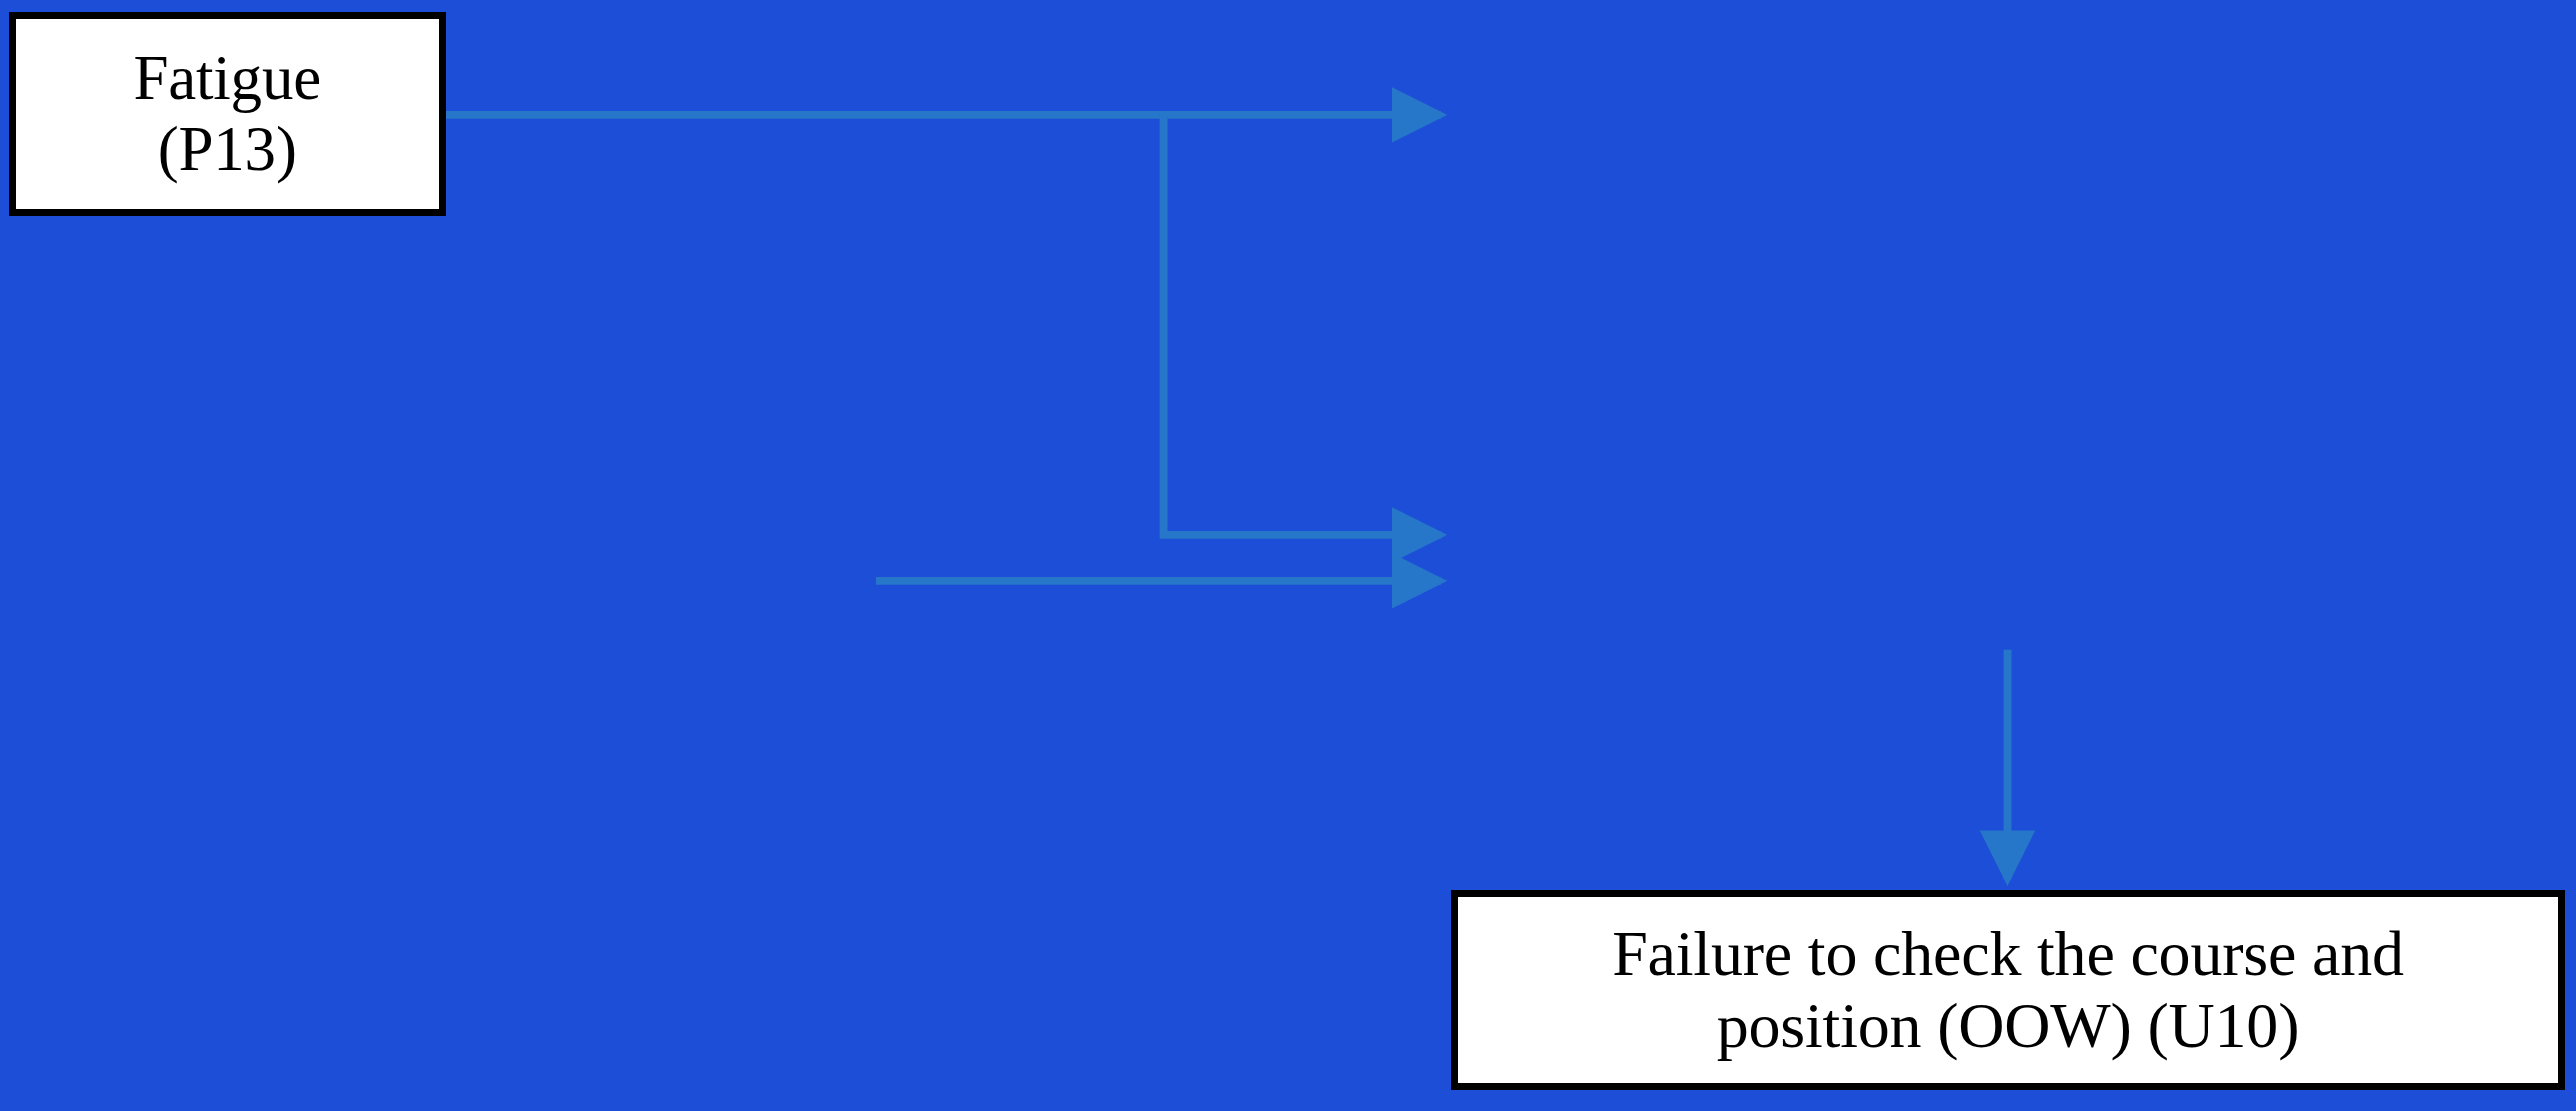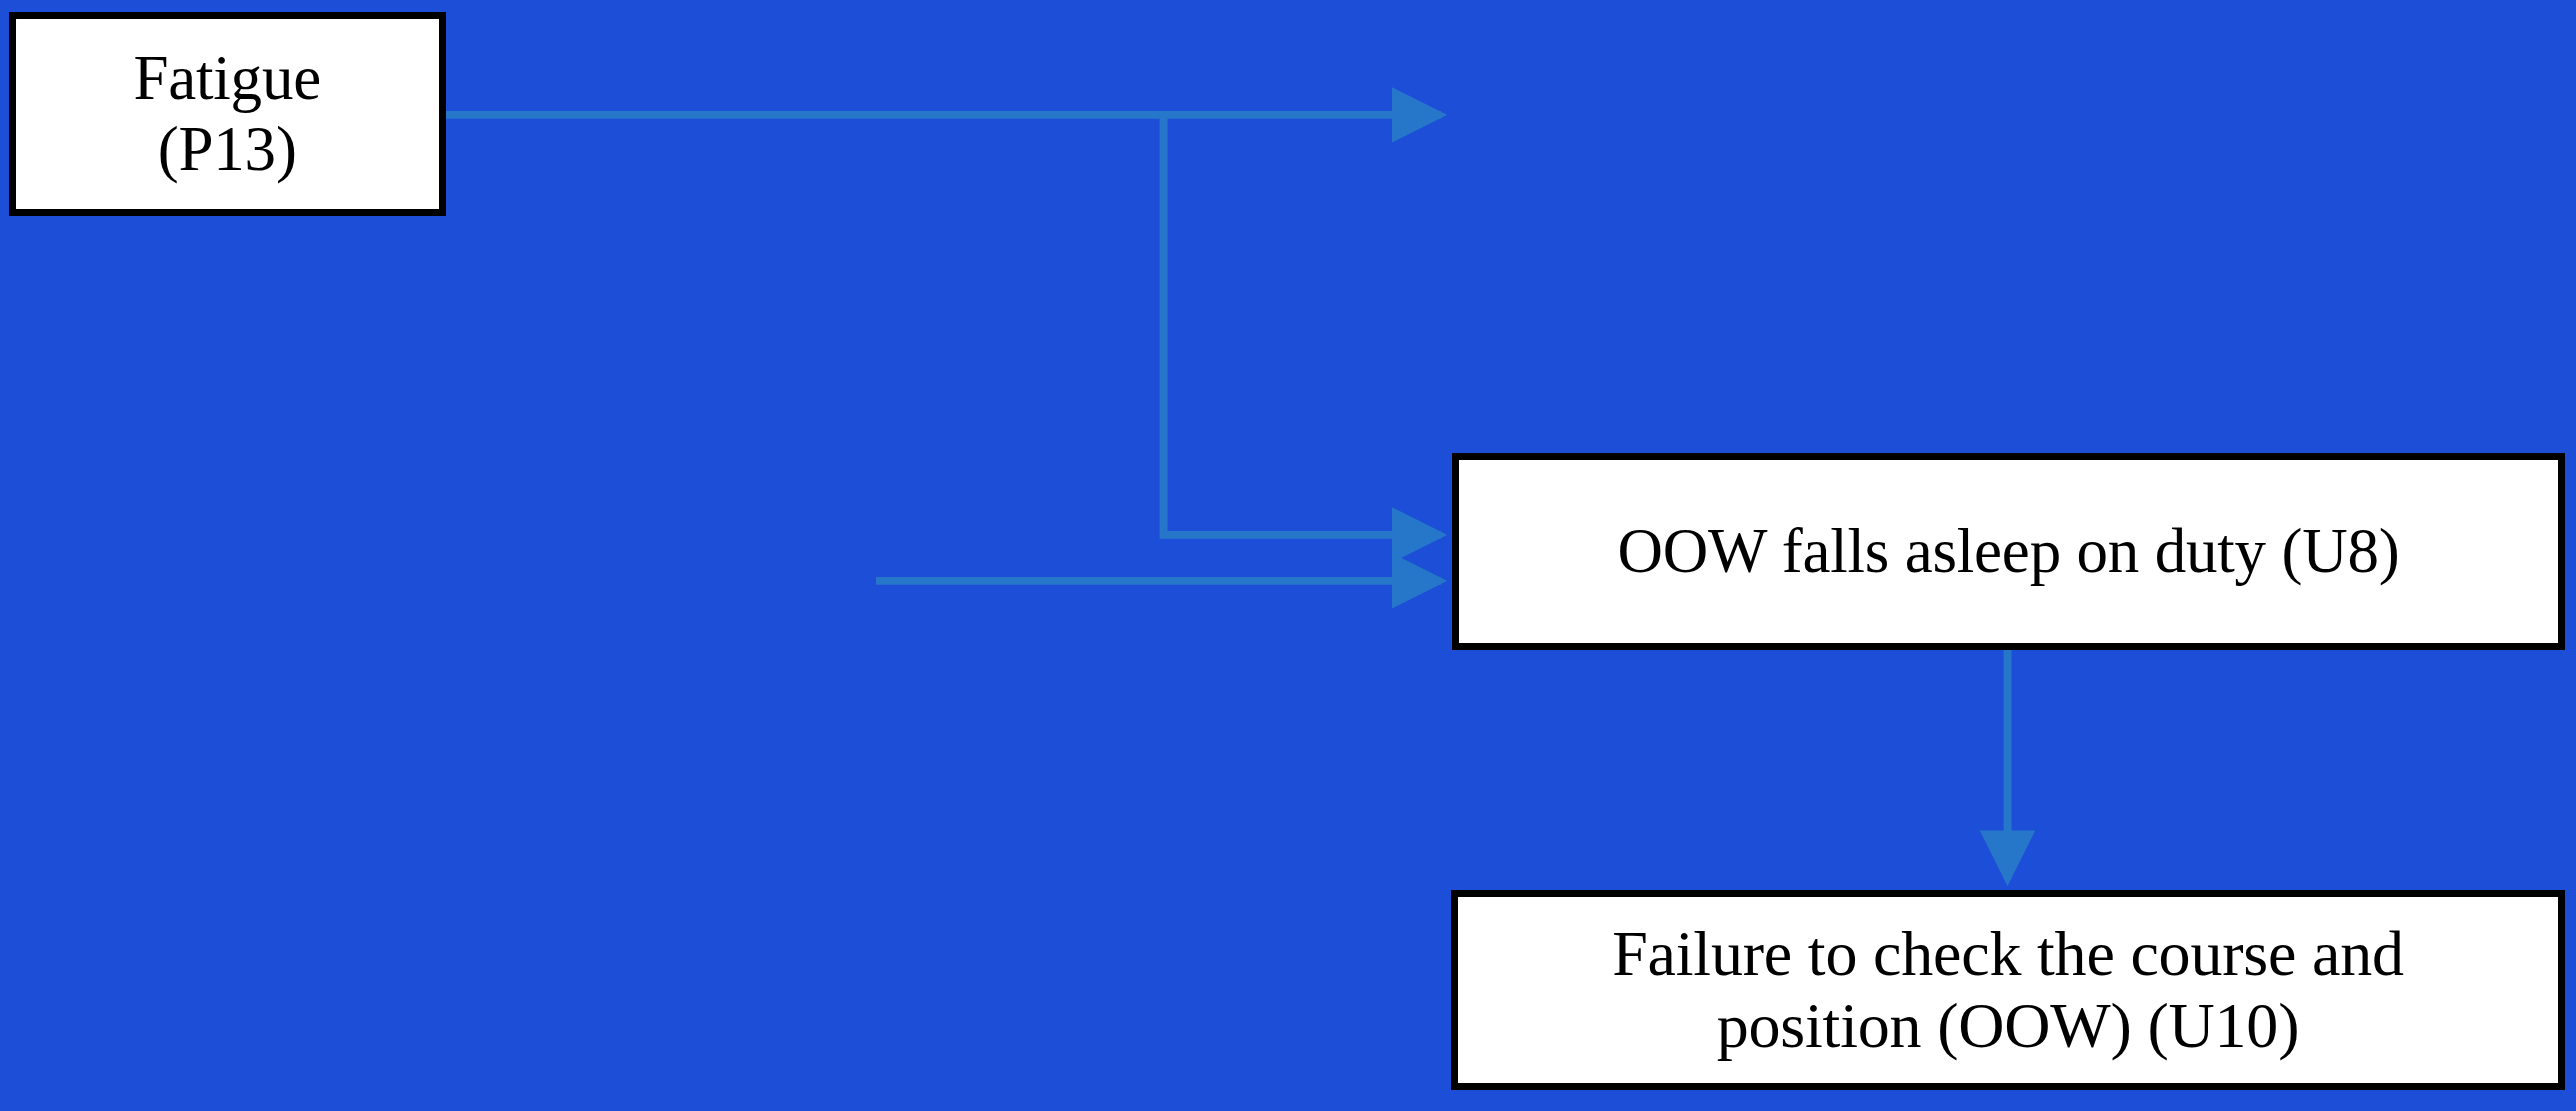--- a/index.html
+++ b/index.html
@@ -71,23 +71,20 @@
     <polyline fill="none" stroke="#2677c9" stroke-width="10" stroke-linecap="butt" stroke-linejoin="miter" marker-end="url(#arrowhead)" points="2533,820 2533,1110"></polyline>
   </svg>
 
   <div class="node" id="node-P13" style="left:8.7px; top:12px; width:437px; height:204px;">
     <span class="label" style="font-size:63px;">Fatigue
 (P13)</span>
   </div>
 
 
 
-  <div class="node" id="node-U8" style="left:1452px; top:453px; width:1113px; height:197px;">
-    <span class="label" style="font-size:63px;">OOW falls asleep on duty (U8)</span>
-  </div>
 
   <div class="node" id="node-U10" style="left:1451px; top:890px; width:1114px; height:200px;">
     <span class="label" style="font-size:64px;">Failure to check the course and
 position (OOW) (U10)</span>
   </div>
 
 </div>
 
 
 </body></html>

